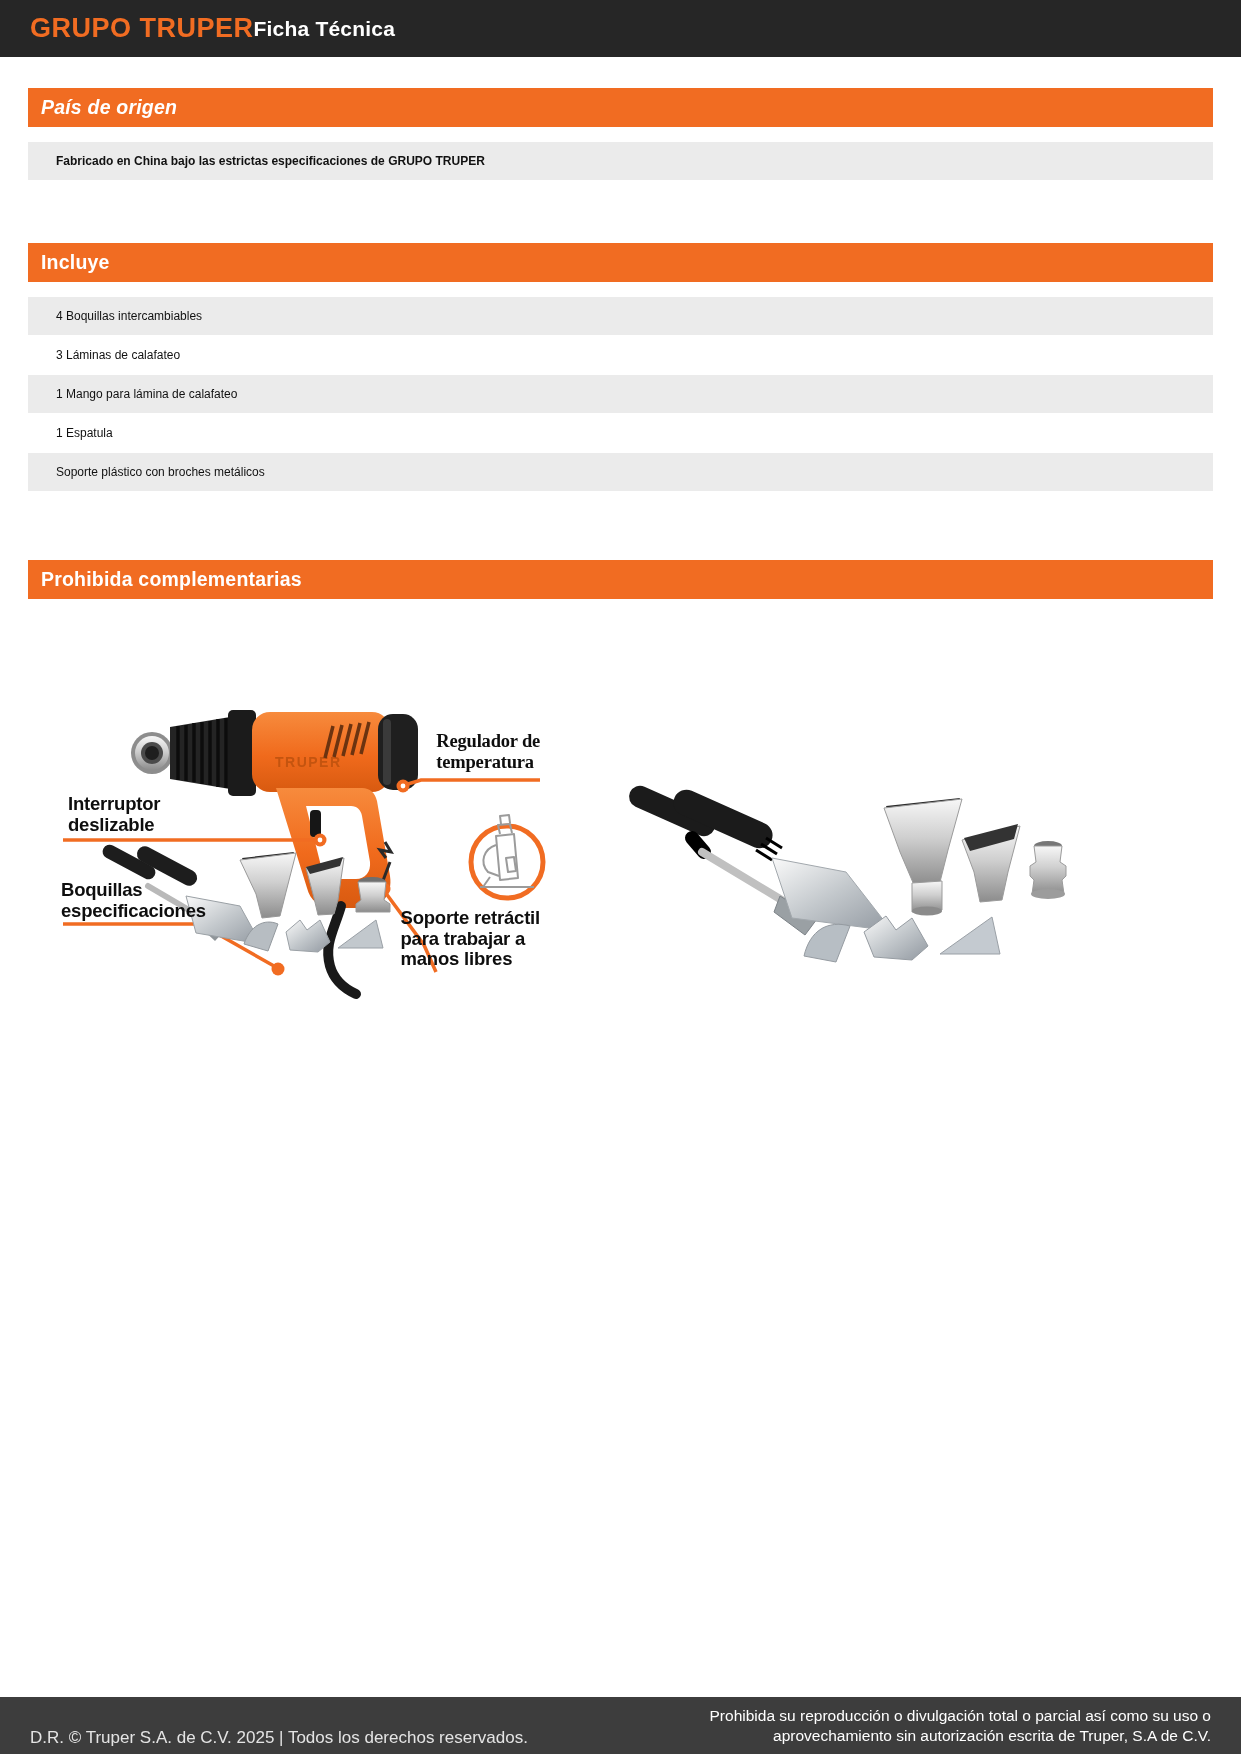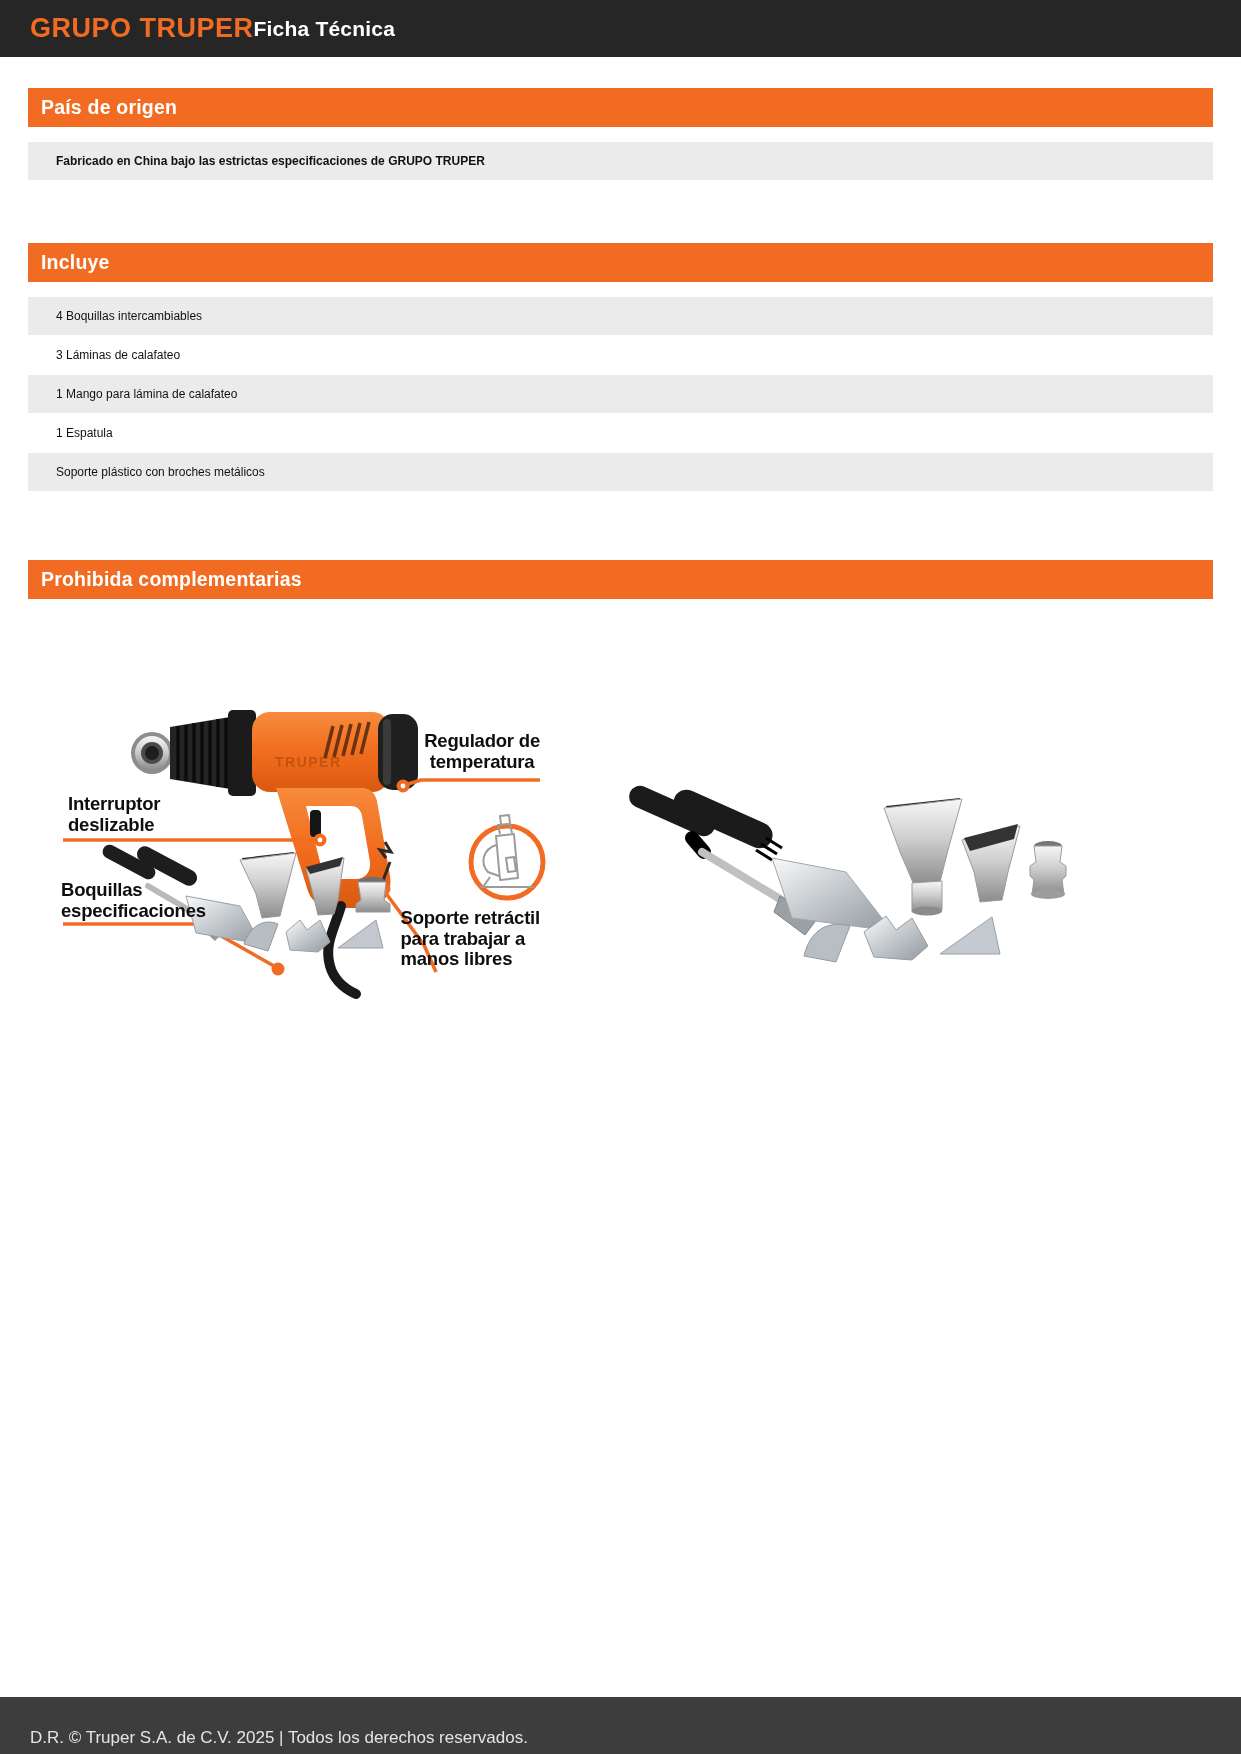--- a/index.html
+++ b/index.html
@@ -14,21 +14,21 @@
     padding:0 30px;box-sizing:border-box;
   }
   .logo{color:#F16C22;font-size:27px;font-weight:bold;letter-spacing:.5px;}
   .doc-title{color:#ffffff;font-size:21px;font-weight:bold;letter-spacing:.2px;}
   
   .bar{
     position:absolute;left:28px;width:1185px;height:39px;background:#F16C22;
     color:#ffffff;font-size:19.5px;font-weight:bold;display:flex;align-items:center;
     padding-left:13px;box-sizing:border-box;letter-spacing:.2px;
   }
-  .bar-origin{top:88px;}
+  .bar-origin{top:88px;font-style:italic;}
   .bar-includes{top:243px;}
   .bar-images{top:560px;}
   
   .row{
     position:absolute;left:28px;width:1185px;height:38px;display:flex;align-items:center;
     padding-left:28px;box-sizing:border-box;font-size:12px;color:#111111;
   }
   .gray{background:#EBEBEB;}
   .bold{font-weight:bold;}
   .row-origin{top:142px;}
@@ -37,21 +37,21 @@
   .inc-2{top:375px;}
   .inc-3{top:414px;}
   .inc-4{top:453px;}
   
   .figure-wrap{position:absolute;left:28px;top:600px;width:1185px;height:500px;}
   .figure-svg{position:absolute;left:0;top:0;}
   .callout{
     position:absolute;font-weight:bold;font-size:18.5px;line-height:1.12;
     color:#0e0e0e;white-space:pre-line;letter-spacing:-.2px;
   }
-  .co-regulador{top:131px;right:673px;text-align:center;}
+  .co-regulador{top:131px;right:673px;text-align:left;font-family:Liberation Serif, serif;}
   .co-interruptor{top:194px;left:33px;text-align:left;margin-left:7px;}
   .co-boquillas{top:280px;left:33px;text-align:left;}
   .co-soporte{top:308px;right:673px;}
   
   .footbar{
     position:absolute;bottom:0;left:0;width:1241px;height:57px;background:#3D3D3D;
     display:flex;align-items:center;justify-content:space-between;
     padding:0 30px;box-sizing:border-box;
   }
   .foot-left{color:#E4E4E4;font-size:17px;margin-top:24px;}
@@ -234,13 +234,15 @@
 deslizable</div>
   <div class="callout co-boquillas">Boquillas
 especificaciones</div>
   <div class="callout co-soporte">Soporte retráctil
 para trabajar a
 manos libres</div>
 </div>
 
 <div class="footbar">
   <div class="foot-left">D.R. © Truper S.A. de C.V. 2025 | Todos los derechos reservados.</div>
+  <div class="foot-right">Prohibida su reproducción o divulgación total o parcial así como su uso o
+aprovechamiento sin autorización escrita de Truper, S.A de C.V.</div>
 </div>
 
 </body></html>

